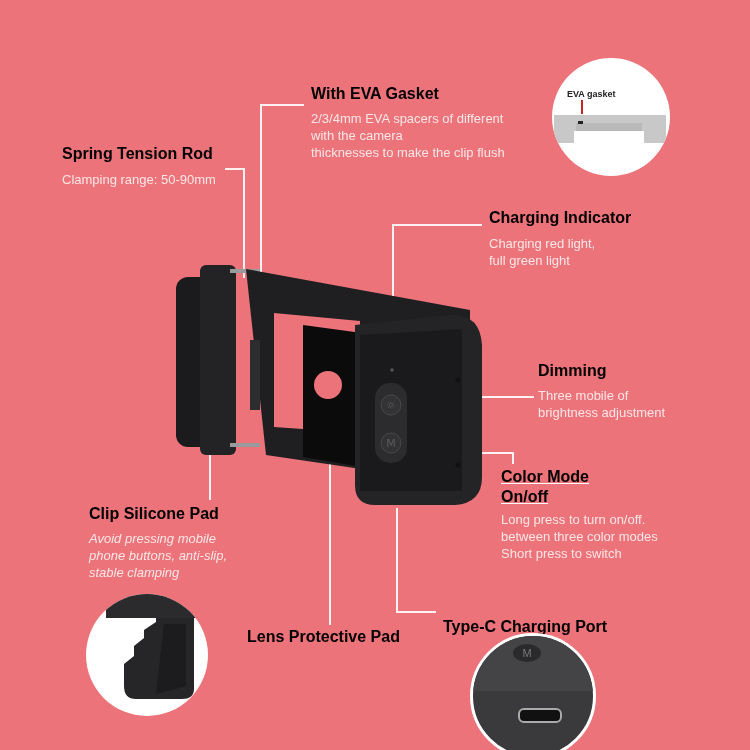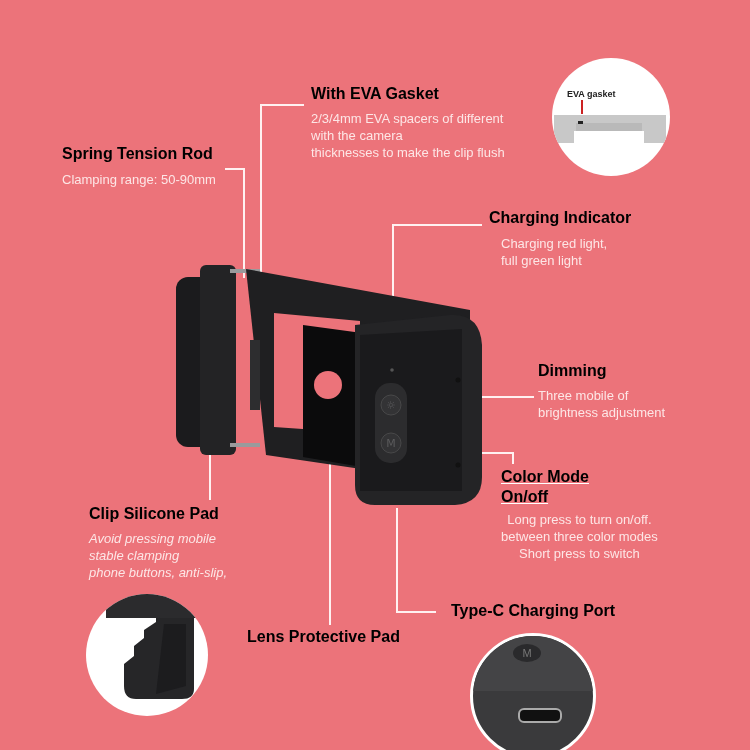--- a/index.html
+++ b/index.html
@@ -59,50 +59,50 @@
 <div class="abs" style="left:311px;top:110px;">
   <div class="desc">2/3/4mm EVA spacers of different</div>
   <div class="desc">with the camera</div>
   <div class="desc">thicknesses to make the clip flush</div>
 </div>
 
 <div class="abs title" style="left:62px;top:144px;">Spring Tension Rod</div>
 <div class="abs desc" style="left:62px;top:171px;">Clamping range: 50-90mm</div>
 
 <div class="abs title" style="left:489px;top:208px;text-align:right;">Charging Indicator</div>
-<div class="abs" style="left:489px;top:235px;margin-left:12px;">
+<div class="abs" style="left:489px;top:235px;">
   <div class="desc">Charging red light,</div>
   <div class="desc">full green light</div>
 </div>
 
 <div class="abs title" style="left:538px;top:361px;">Dimming</div>
 <div class="abs" style="left:538px;top:387px;">
   <div class="desc">Three mobile of</div>
   <div class="desc">brightness adjustment</div>
 </div>
 
 <div class="abs" style="left:501px;top:467px;text-decoration:underline;">
   <div class="title">Color Mode</div>
   <div class="title">On/off</div>
 </div>
-<div class="abs" style="left:501px;top:511px;text-align:center;">
+<div class="abs" style="left:501px;top:511px;">
   <div class="desc">Long press to turn on/off.</div>
   <div class="desc">between three color modes</div>
   <div class="desc">Short press to switch</div>
 </div>
 
 <div class="abs title" style="left:89px;top:504px;">Clip Silicone Pad</div>
 <div class="abs" style="left:89px;top:530px;font-style:italic;">
   <div class="desc">Avoid pressing mobile</div>
+  <div class="desc">phone buttons, anti-slip,</div>
   <div class="desc">stable clamping</div>
-  <div class="desc">phone buttons, anti-slip,</div>
 </div>
 
 <div class="abs title" style="left:247px;top:627px;">Lens Protective Pad</div>
-<div class="abs title" style="left:443px;top:601px;margin-left:8px;">Type-C Charging Port</div>
+<div class="abs title" style="left:443px;top:617px;">Type-C Charging Port</div>
 
 <div class="circle" style="left:552px;top:58px;width:118px;height:118px;">
   <div class="abs" style="left:15px;top:31px;font-size:9px;font-weight:bold;color:#222;white-space:nowrap;">EVA gasket</div>
   <div class="abs" style="left:29px;top:42px;width:1.5px;height:14px;background:#cc2222;"></div>
   <svg class="abs" style="left:0;top:55px;" width="118" height="35">
     <path d="M2 2 L114 2 L114 30 L92 30 L92 18 L22 18 L22 30 L2 30 Z" fill="#c8c8c8"></path>
     <rect x="24" y="10" width="66" height="8" fill="#b9b9b9"></rect>
     <rect x="26" y="8" width="5" height="3" fill="#222"></rect>
   </svg>
 </div>

